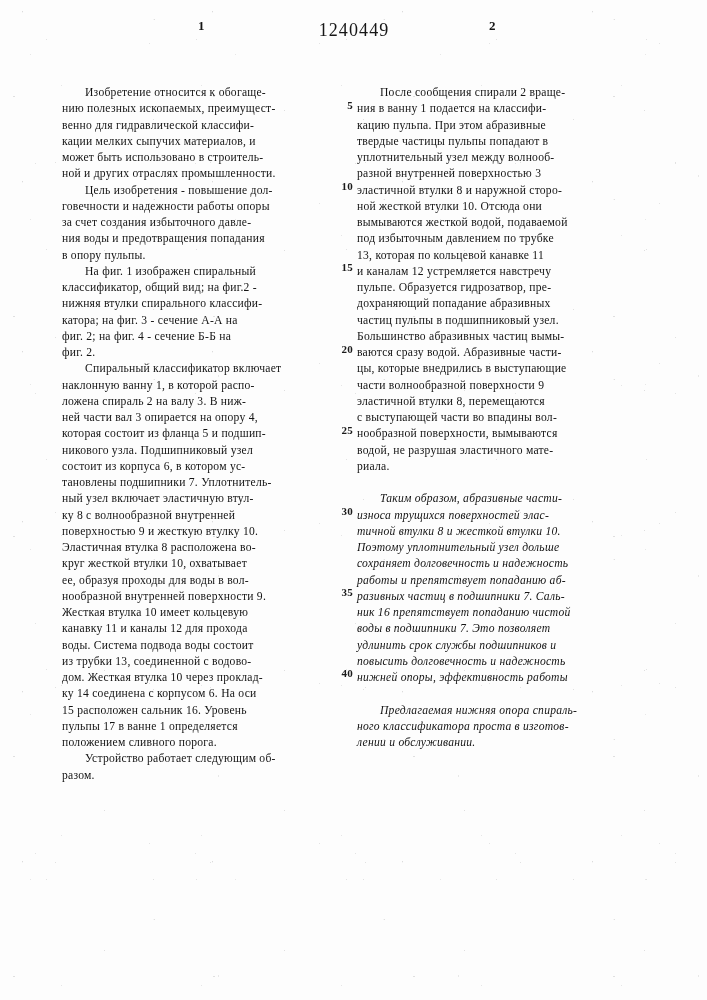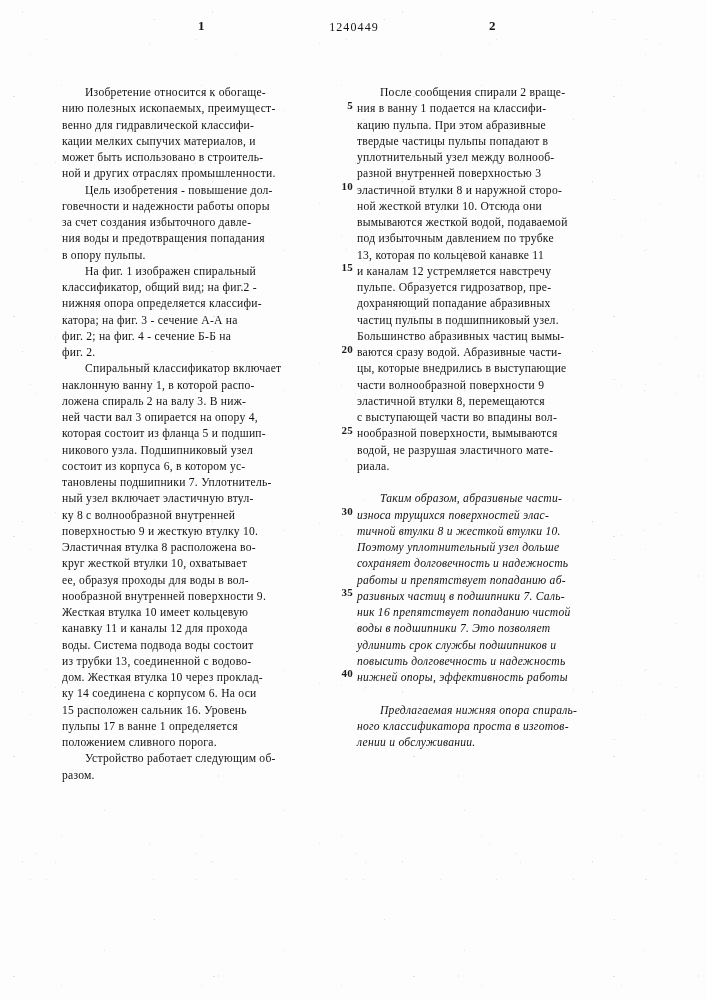--- a/index.html
+++ b/index.html
@@ -63,21 +63,21 @@
   }
   .hdr-colnum.left  { left: 136px; }
   .hdr-colnum.right { left: 427px; }
   .hdr-patent {
     position: absolute;
     top: 2px;
     left: 0;
     width: 584px;
     text-align: center;
     font-family: "Liberation Serif", "DejaVu Serif", serif;
-    font-size: 12px;
+    font-size: 18px;
     letter-spacing: 1.1px;
     color: #161616;
   }
 
   
   .col {
     position: absolute;
     top: 41px;
     width: 268px;
     font-size: 11.6px;
@@ -151,21 +151,21 @@
       <p>
         <span class="ln ind">Цель изобретения - повышение дол-</span>
         <span class="ln">говечности и надежности работы опоры</span>
         <span class="ln">за счет создания избыточного давле-</span>
         <span class="ln">ния воды и предотвращения попадания</span>
         <span class="ln">в опору пульпы.</span>
       </p>
       <p>
         <span class="ln ind">На фиг. 1 изображен спиральный</span>
         <span class="ln">классификатор, общий вид; на фиг.2 -</span>
-        <span class="ln">нижняя опора определяется классифи-</span>
+        <span class="ln">нижняя втулки спирального классифи-</span>
         <span class="ln">катора; на фиг. 3 - сечение А-А на</span>
         <span class="ln">фиг. 2; на фиг. 4 - сечение Б-Б на</span>
         <span class="ln">фиг. 2.</span>
       </p>
       <p>
         <span class="ln ind">Спиральный классификатор включает</span>
         <span class="ln">наклонную ванну 1, в которой распо-</span>
         <span class="ln">ложена спираль 2 на валу 3. В ниж-</span>
         <span class="ln">ней части вал 3 опирается на опору 4,</span>
         <span class="ln">которая состоит из фланца 5 и подшип-</span>

